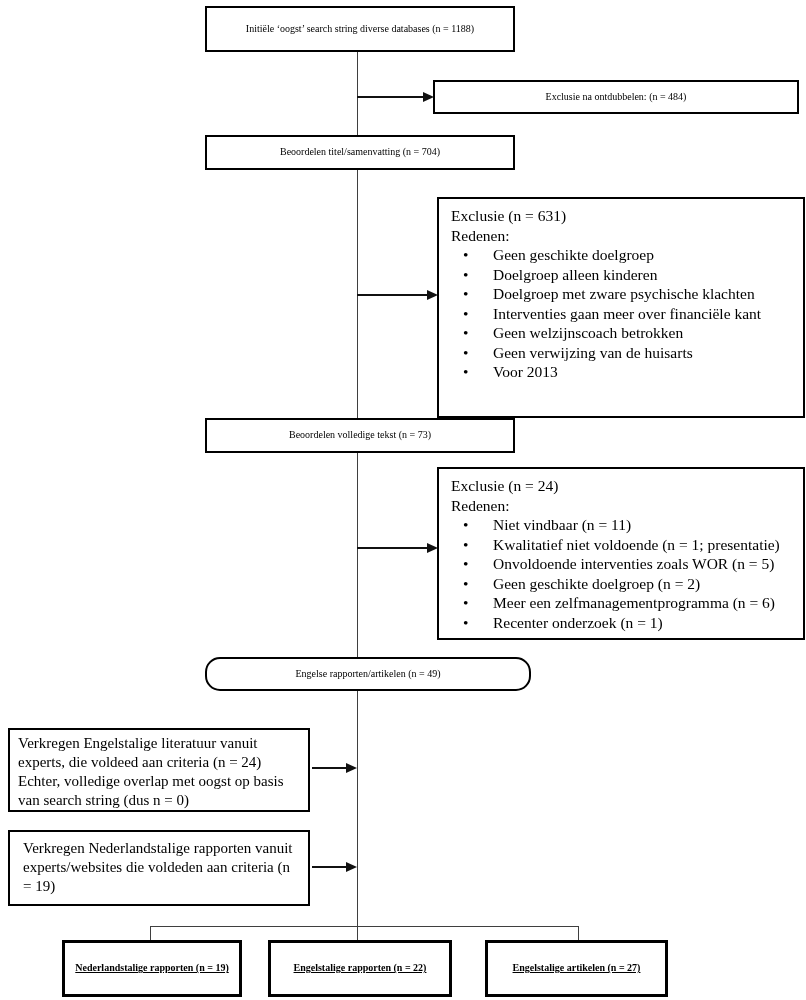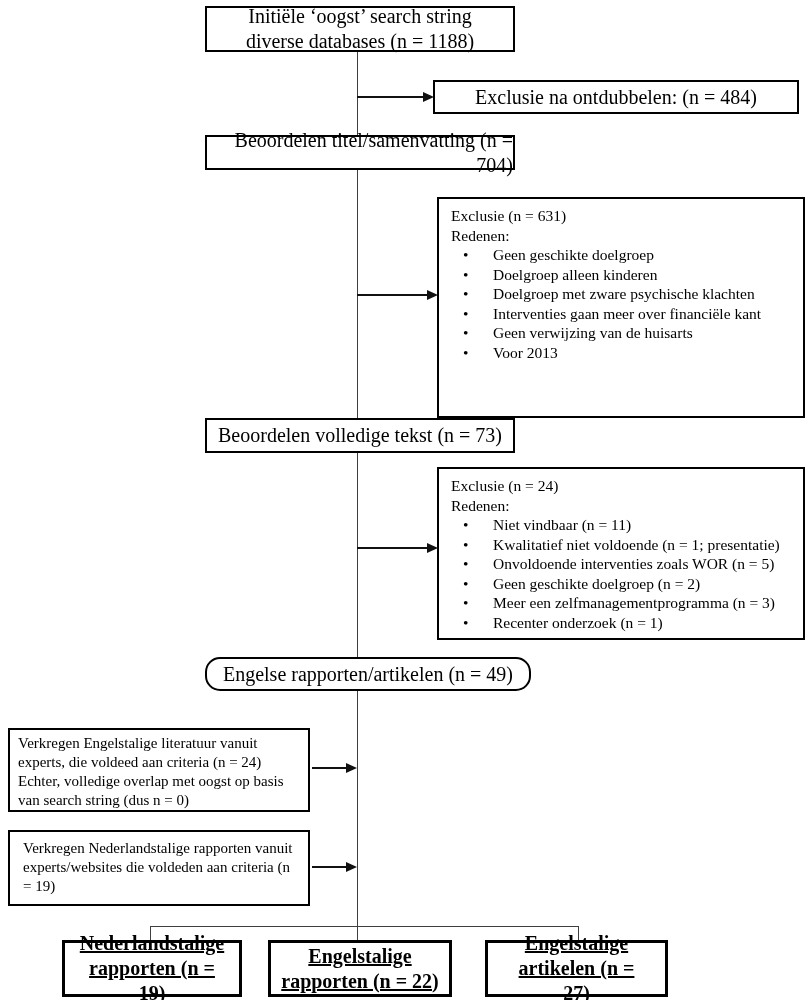--- a/index.html
+++ b/index.html
@@ -14,21 +14,21 @@
     width: 806px;
     height: 1000px;
     background: #ffffff;
     overflow: hidden;
   }
   .box {
     position: absolute;
     box-sizing: border-box;
     background: #ffffff;
     border: 2px solid #000000;
-    font-size: 20px;
+    font-size: 10px;
     line-height: 1.25;
   }
   .box.centered {
     display: flex;
     align-items: center;
     justify-content: center;
     text-align: center;
   }
   .box.bold-result {
     border-width: 3px;
@@ -118,38 +118,39 @@
   </div>
 
   <div class="box excl-box" style="left:437px; top:197px; width:368px; height:221px;">
     <div>Exclusie (n = 631)</div>
     <div>Redenen:</div>
     <ul>
       <li>Geen geschikte doelgroep</li>
       <li>Doelgroep alleen kinderen</li>
       <li>Doelgroep met zware psychische klachten</li>
       <li>Interventies gaan meer over financiële kant</li>
+      <li>Geen welzijnscoach betrokken</li>
       <li>Geen verwijzing van de huisarts</li>
       <li>Voor 2013</li>
     </ul>
   </div>
 
   <div class="box centered" style="left:205px; top:418px; width:310px; height:35px;">
     <span>Beoordelen volledige tekst (n = 73)</span>
   </div>
 
   <div class="box excl-box" style="left:437px; top:467px; width:368px; height:173px;">
     <div>Exclusie (n = 24)</div>
     <div>Redenen:</div>
     <ul>
       <li>Niet vindbaar (n = 11)</li>
       <li>Kwalitatief niet voldoende (n = 1; presentatie)</li>
       <li>Onvoldoende interventies zoals WOR (n = 5)</li>
       <li>Geen geschikte doelgroep (n = 2)</li>
-      <li>Meer een zelfmanagementprogramma (n = 3)</li>
+      <li>Meer een zelfmanagementprogramma (n = 6)</li>
       <li>Recenter onderzoek (n = 1)</li>
     </ul>
   </div>
 
   <div class="box centered" style="left:205px; top:657px; width:326px; height:34px;border-radius:15px;">
     <span>Engelse rapporten/artikelen (n = 49)</span>
   </div>
 
   <div class="box left-note" style="left:8px; top:728px; width:302px; height:84px;">
     <div>Verkregen Engelstalige literatuur vanuit experts, die voldeed aan criteria (n = 24)</div>

